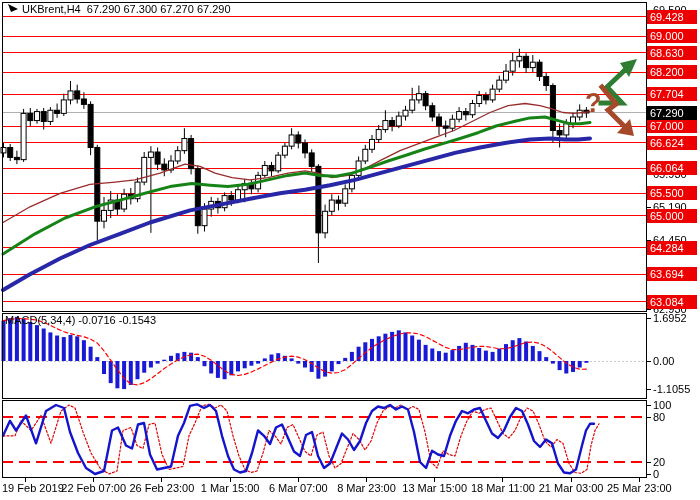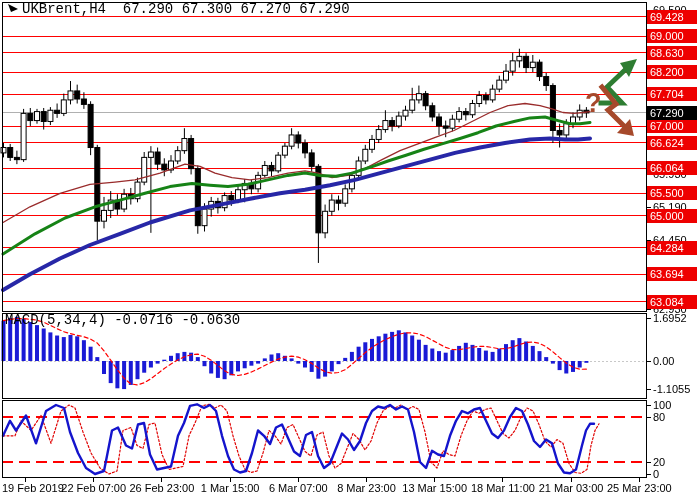--- a/index.html
+++ b/index.html
@@ -1,19 +1,19 @@
 <!DOCTYPE html>
 <html><head>
 <meta charset="utf-8">
 <style>
   html,body{margin:0;padding:0;background:#fff;width:700px;height:500px;overflow:hidden;
     font-family:"Liberation Sans","DejaVu Sans",sans-serif;}
   #stage{position:relative;width:700px;height:500px;background:#fff;}
   #chart-svg{position:absolute;left:0;top:0;}
-  .overlay-label{position:absolute;font-size:14px;color:#000;white-space:pre;line-height:13px;font-family:Liberation Mono, monospace;}
+  .overlay-label{position:absolute;font-size:11px;color:#000;white-space:pre;line-height:13px;}
 </style>
 </head>
 <body>
 
 <div id="stage">
   <svg id="chart-svg" width="700" height="500" viewBox="0 0 700 500">
     <g id="g-levels">
         <line x1="2" y1="16.9" x2="646" y2="16.9" stroke="#ff0000" stroke-width="1" shape-rendering="crispEdges"></line>
         <line x1="2" y1="36.1" x2="646" y2="36.1" stroke="#ff0000" stroke-width="1" shape-rendering="crispEdges"></line>
         <line x1="2" y1="52.8" x2="646" y2="52.8" stroke="#ff0000" stroke-width="1" shape-rendering="crispEdges"></line>
@@ -399,14 +399,14 @@
       </g>
       <g>
         <polyline id="down-arrow-line" points="602,87 616,104 608,110 624,126" fill="none" stroke-width="5" stroke-linecap="square" stroke="#a6492b"></polyline>
         <polygon id="down-arrow-head" points="634,136 617,133 630,119" fill="#a6492b"></polygon>
       </g>
       <text id="question-mark" x="585" y="112" font-size="27" font-weight="bold" fill="#a6492b">?</text>
     </g>
   </svg>
 
   <div class="overlay-label" style="left:22px;top:3px;">UKBrent,H4  67.290 67.300 67.270 67.290</div>
-  <div class="overlay-label" style="left:5px;top:314px;">MACD(5,34,4) -0.0716 -0.0630</div>
+  <div class="overlay-label" style="left:5px;top:314px;">MACD(5,34,4) -0.0716 -0.1543</div>
 </div>
 
 </body></html>

